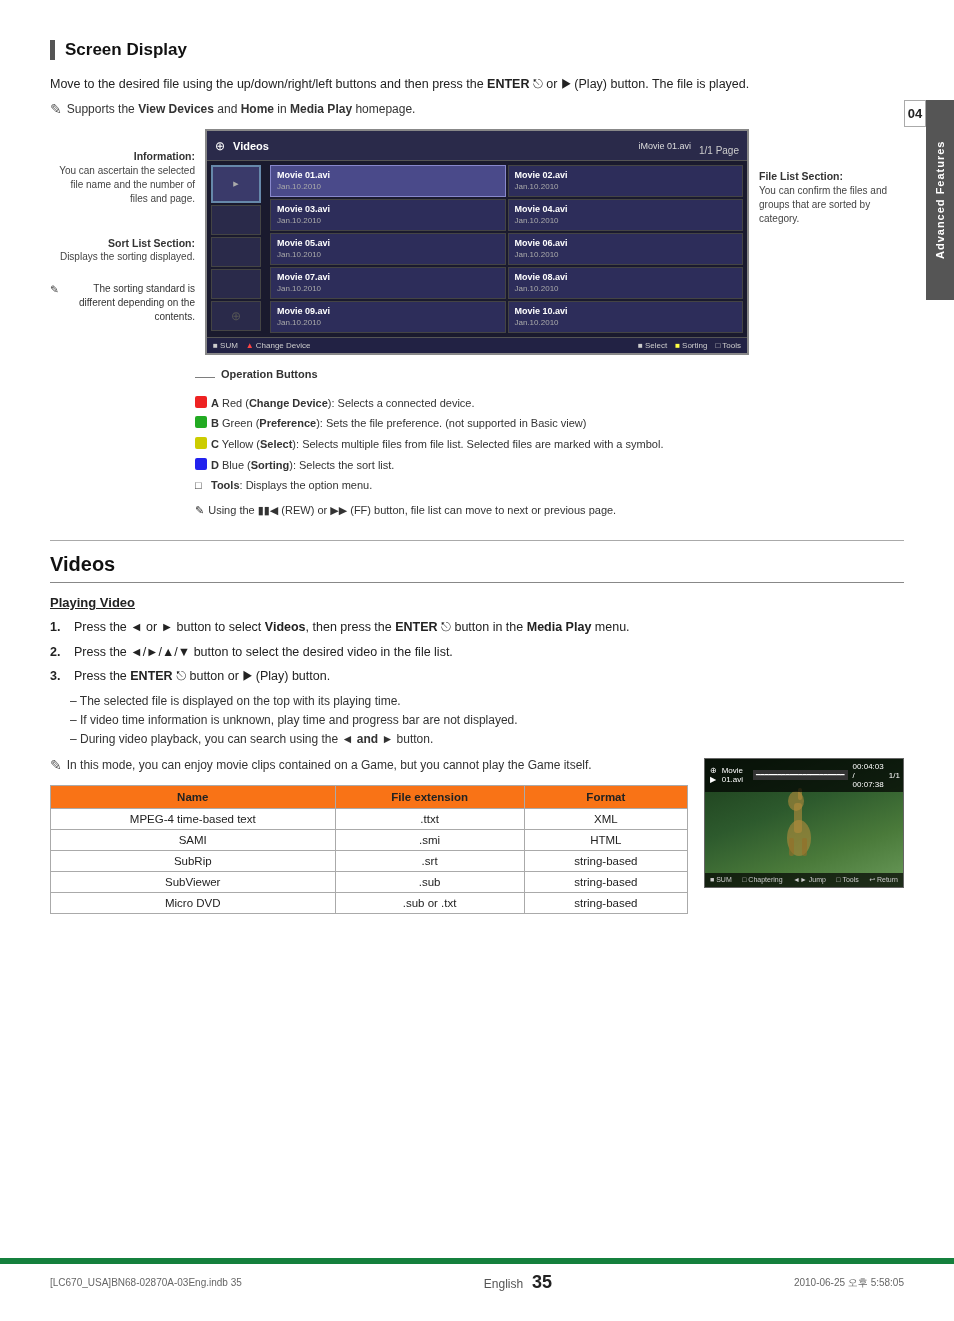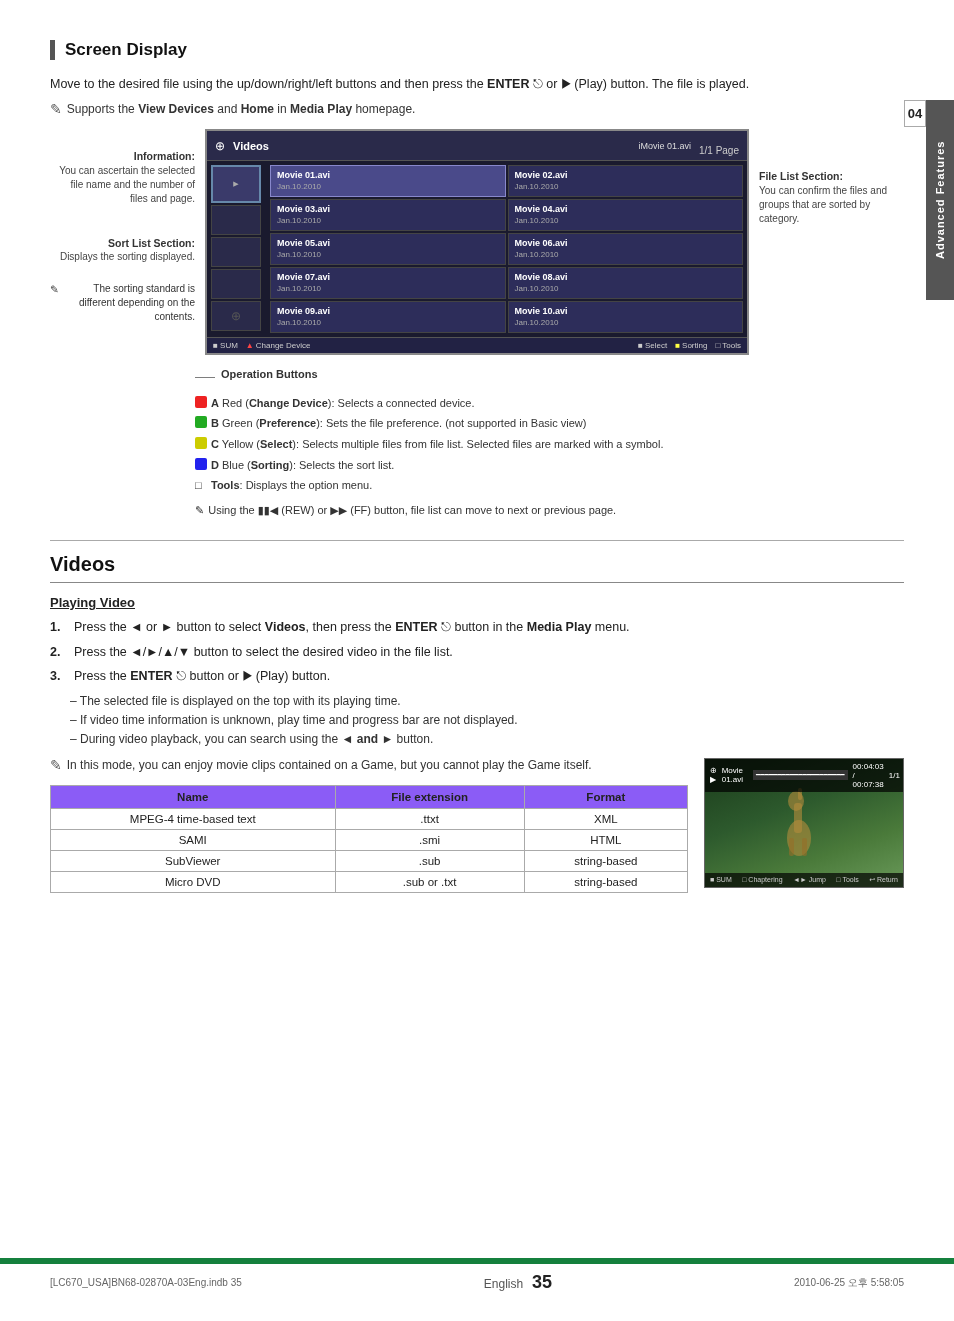--- a/index.html
+++ b/index.html
@@ -332,21 +332,21 @@
       margin-top: 8px;
     }
 
     .subtitle-table {
       border-collapse: collapse;
       font-size: 11.5px;
       flex: 1;
     }
 
     .subtitle-table th {
-      background: #8b5cf6;
+      background: #f97316;
       border: 1px solid #aaa;
       padding: 5px 10px;
       text-align: center;
       font-weight: bold;
     }
 
     .subtitle-table td {
       border: 1px solid #aaa;
       padding: 4px 10px;
       text-align: center;
@@ -619,20 +619,25 @@
               <td>MPEG-4 time-based text</td>
               <td>.ttxt</td>
               <td>XML</td>
             </tr>
             <tr>
               <td>SAMI</td>
               <td>.smi</td>
               <td>HTML</td>
             </tr>
             <tr>
+              <td>SubRip</td>
+              <td>.srt</td>
+              <td>string-based</td>
+            </tr>
+            <tr>
               <td>SubViewer</td>
               <td>.sub</td>
               <td>string-based</td>
             </tr>
             <tr>
               <td>Micro DVD</td>
               <td>.sub or .txt</td>
               <td>string-based</td>
             </tr>
           </tbody>

